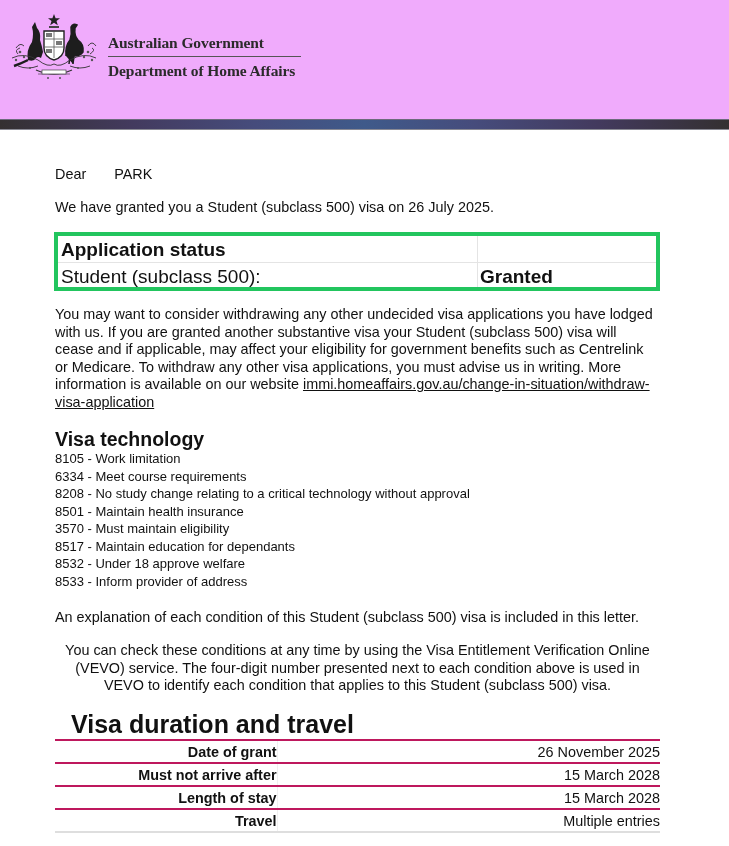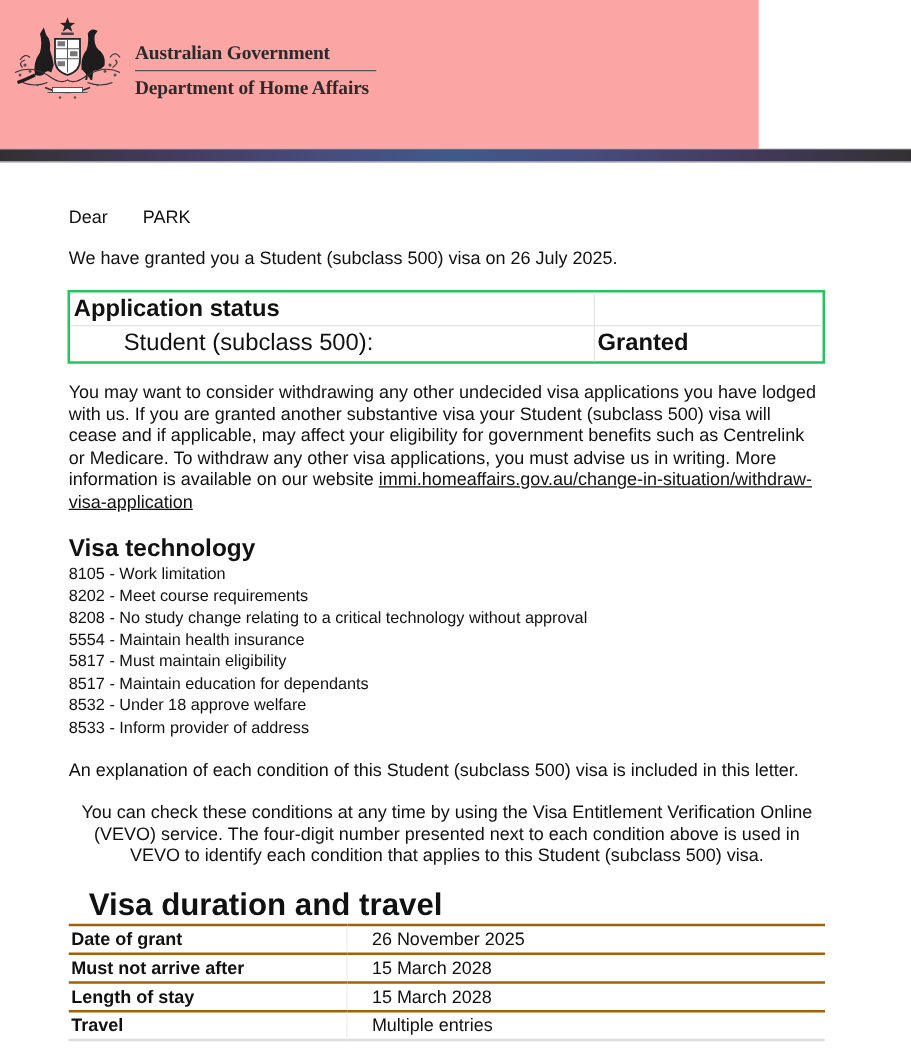--- a/index.html
+++ b/index.html
@@ -3,22 +3,22 @@
   <meta charset="utf-8">
   <style>
     * { margin: 0; padding: 0; box-sizing: border-box; }
     html, body {
       width: 729px; height: 846px; overflow: hidden;
       background: #ffffff;
       font-family: "Liberation Sans", sans-serif;
       color: #111111;
     }
     .header {
-      position: absolute; left: 0; top: 0; width: 607px; height: 119px;
-      background: #fca5a5;
+      position: absolute; left: 0; top: 0; width: 729px; height: 119px;
+      background: #f0abfc;
     }
     .crest {
       position: absolute; left: 8px; top: 12px; width: 92px; height: 74px;
     }
     .gov-text {
       position: absolute; left: 108px; top: 34px;
       font-family: "Liberation Serif", "DejaVu Serif", serif;
       color: #2b2b2b; font-weight: bold;
     }
     .gov-line1 { font-size: 15.5px; line-height: 18px; letter-spacing: -0.1px; }
@@ -31,33 +31,33 @@
       border-bottom: 1px solid #8a8a94;
     }
     .content { position: absolute; left: 55px; top: 0; width: 610px; }
     .p { font-size: 14.4px; line-height: 17.5px; position: absolute; left: 0; }
     .salutation { top: 166px; }
     .salutation .name { margin-left: 28px; }
     .granted-line { top: 199px; }
 
     .status-table {
       position: absolute; left: -1px; top: 232px; width: 606px; height: 59px;
-      border: 2px solid #22c55e;
+      border: 4px solid #22c55e;
     }
     .status-table .vline {
       position: absolute; left: 419px; top: 0; bottom: 0; width: 1px; background: #e4e4e4;
     }
     .status-table .hline {
       position: absolute; left: 0; right: 0; top: 26px; height: 1px; background: #e4e4e4;
     }
     .status-title {
       position: absolute; left: 3px; top: 3px; font-size: 19px; font-weight: bold; line-height: 22px;
     }
     .status-label {
-      position: absolute; left: 3px; top: 30px; font-size: 19px; line-height: 22px; margin-left: 40px;
+      position: absolute; left: 3px; top: 30px; font-size: 19px; line-height: 22px;
     }
     .status-value {
       position: absolute; left: 422px; top: 30px; font-size: 19px; font-weight: bold; line-height: 22px;
     }
 
     .withdraw-para { top: 306px; width: 600px; }
     .withdraw-para a { color: #111; text-decoration: underline; }
 
     .cond-heading {
       position: absolute; left: 0; top: 428px; font-size: 19.5px; font-weight: bold; line-height: 22px;
@@ -68,22 +68,22 @@
     .explain-para { top: 609px; }
     .vevo-para { top: 642px; width: 605px; text-align: center; }
 
     .dur-heading {
       position: absolute; left: 16px; top: 713px; font-size: 25px; font-weight: bold; line-height: 22px;
     }
     .dur-table {
       position: absolute; left: 0; top: 739px; width: 605px; border-collapse: collapse;
     }
     .dur-table td {
-      border-top: 2px solid #a16207;
-      height: 23px; font-size: 14.4px; padding: 0 0 0 2px; vertical-align: middle;
+      border-top: 2px solid #be185d;
+      height: 23px; font-size: 14.4px; padding: 0 0 0 2px; vertical-align: middle; text-align: right;
     }
     .dur-table tr:last-child td { border-bottom: 2px solid #dedede; }
     .dur-table td.k { width: 222px; font-weight: bold; border-right: 1px solid #f0f0f0; }
     .dur-table td.v { padding-left: 20px; margin-top: 42px; }
   </style>
 </head>
 <body>
 
 <div class="header">
   <svg class="crest" viewBox="0 0 92 74" xmlns="http://www.w3.org/2000/svg">
@@ -147,24 +147,24 @@
     <div class="status-value">Granted</div>
   </div>
 
   <div class="p withdraw-para">
     <span>You may want to consider withdrawing any other undecided visa applications you have lodged with us. If you are granted another substantive visa your Student (subclass 500) visa will cease and if applicable, may affect your eligibility for government benefits such as Centrelink or Medicare. To withdraw any other visa applications, you must advise us in writing. More information is available on our website </span><a>immi.homeaffairs.gov.au/change-in-situation/withdraw-visa-application</a>
   </div>
 
   <div class="cond-heading">Visa technology</div>
   <ul class="cond-list">
     <li>8105 - Work limitation</li>
-    <li>8202 - Meet course requirements</li>
+    <li>6334 - Meet course requirements</li>
     <li>8208 - No study change relating to a critical technology without approval</li>
-    <li>5554 - Maintain health insurance</li>
-    <li>5817 - Must maintain eligibility</li>
+    <li>8501 - Maintain health insurance</li>
+    <li>3570 - Must maintain eligibility</li>
     <li>8517 - Maintain education for dependants</li>
     <li>8532 - Under 18 approve welfare</li>
     <li>8533 - Inform provider of address</li>
   </ul>
 
   <div class="p explain-para">An explanation of each condition of this Student (subclass 500) visa is included in this letter.</div>
   <div class="p vevo-para">You can check these conditions at any time by using the Visa Entitlement Verification Online (VEVO) service. The four-digit number presented next to each condition above is used in VEVO to identify each condition that applies to this Student (subclass 500) visa.</div>
 
   <div class="dur-heading">Visa duration and travel</div>
   <table class="dur-table">

